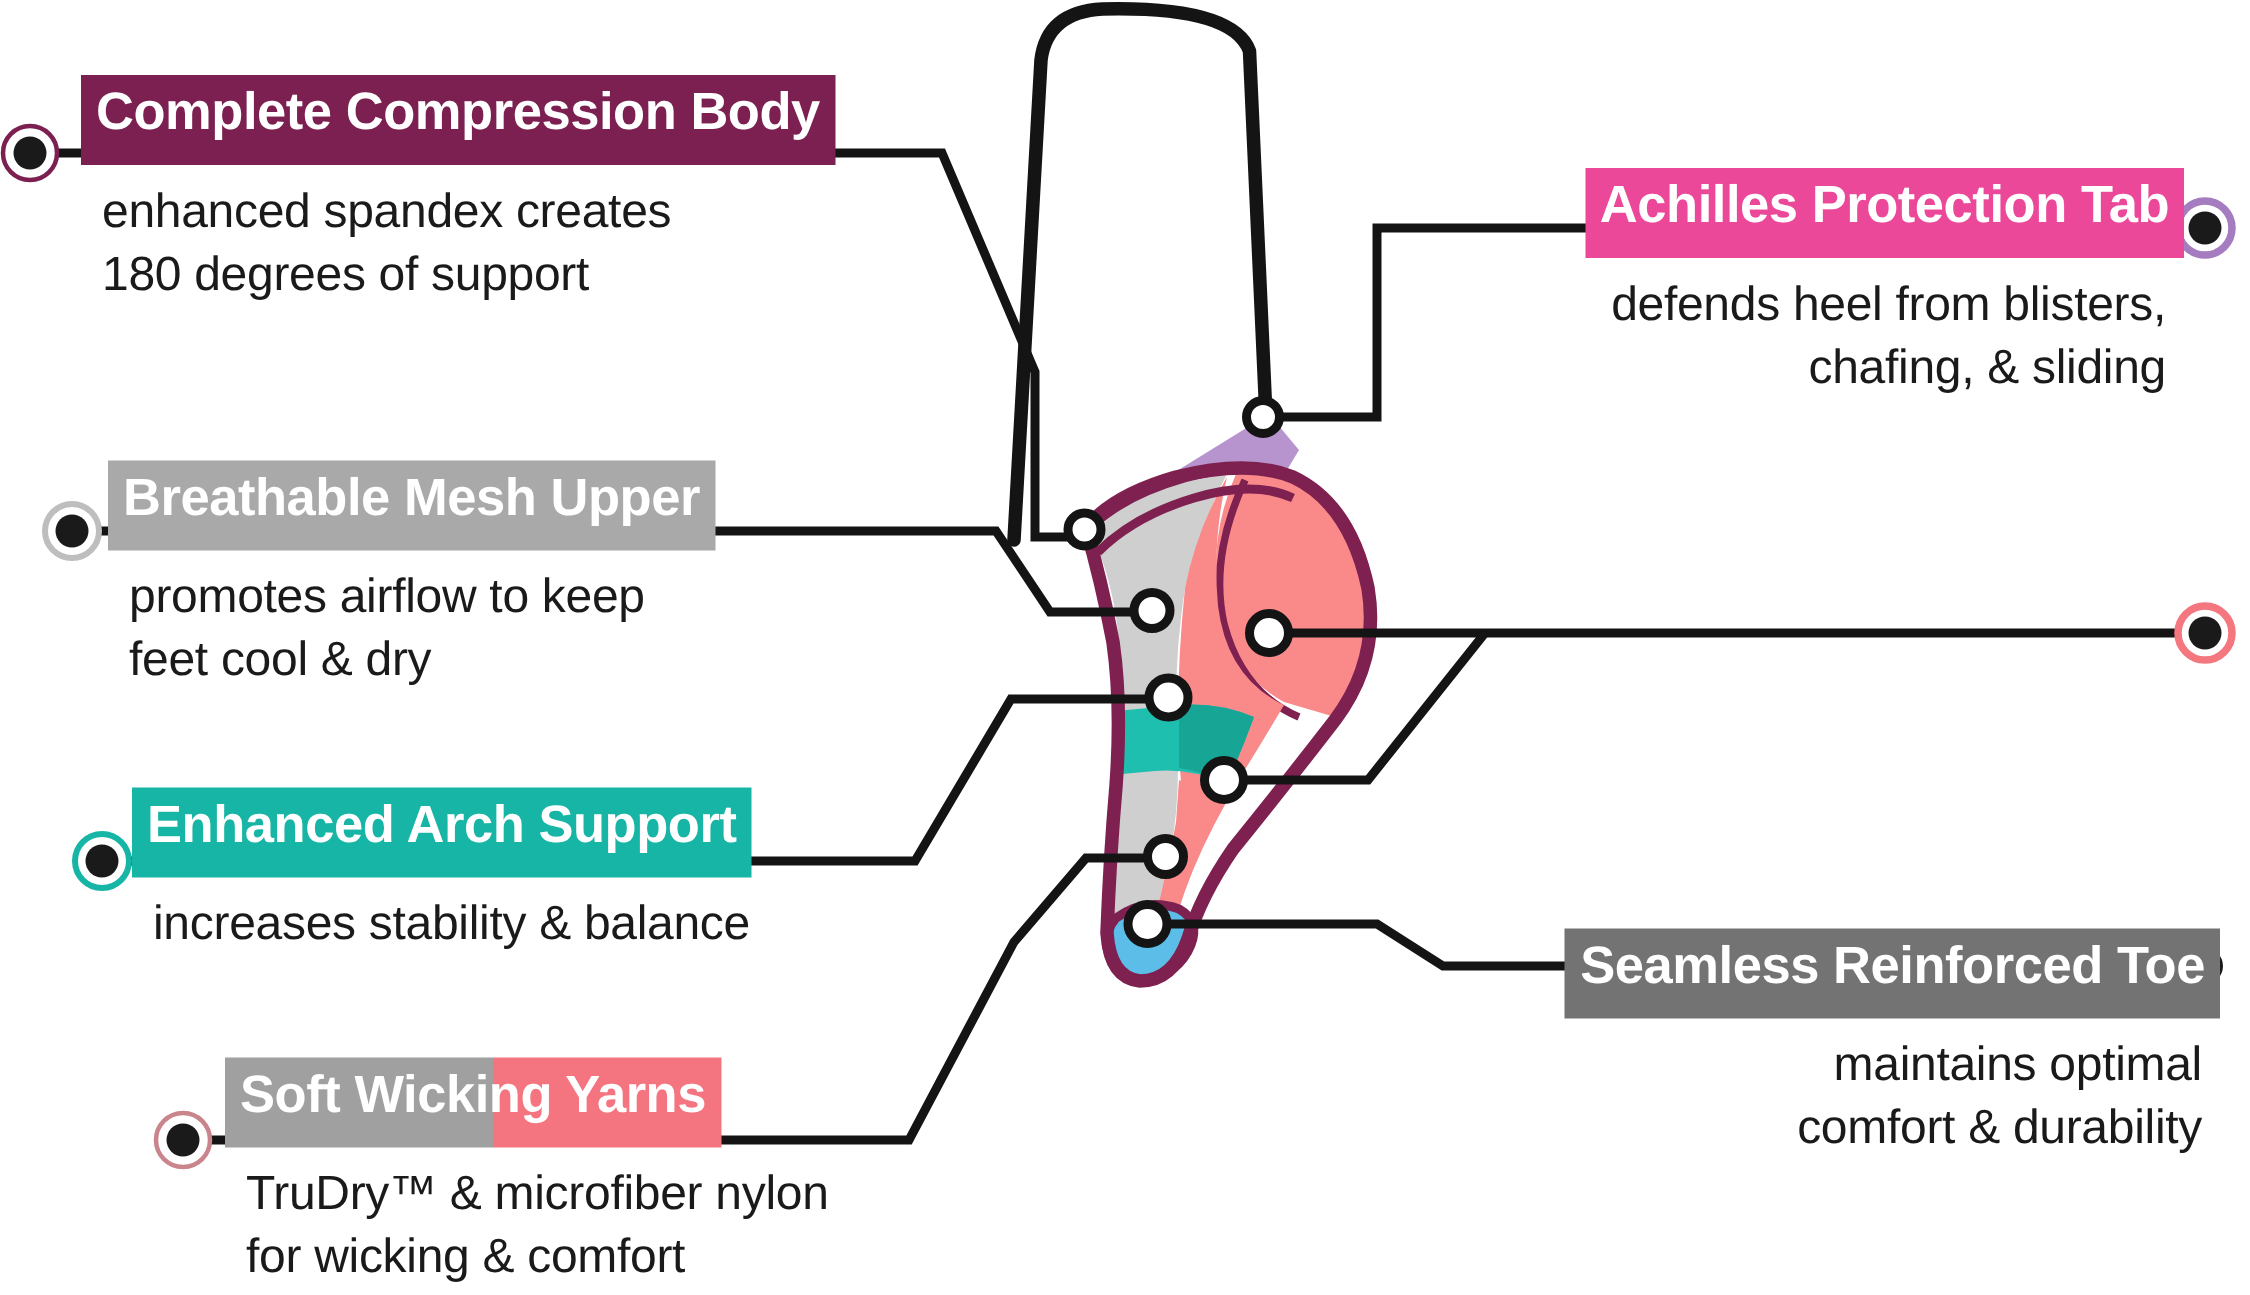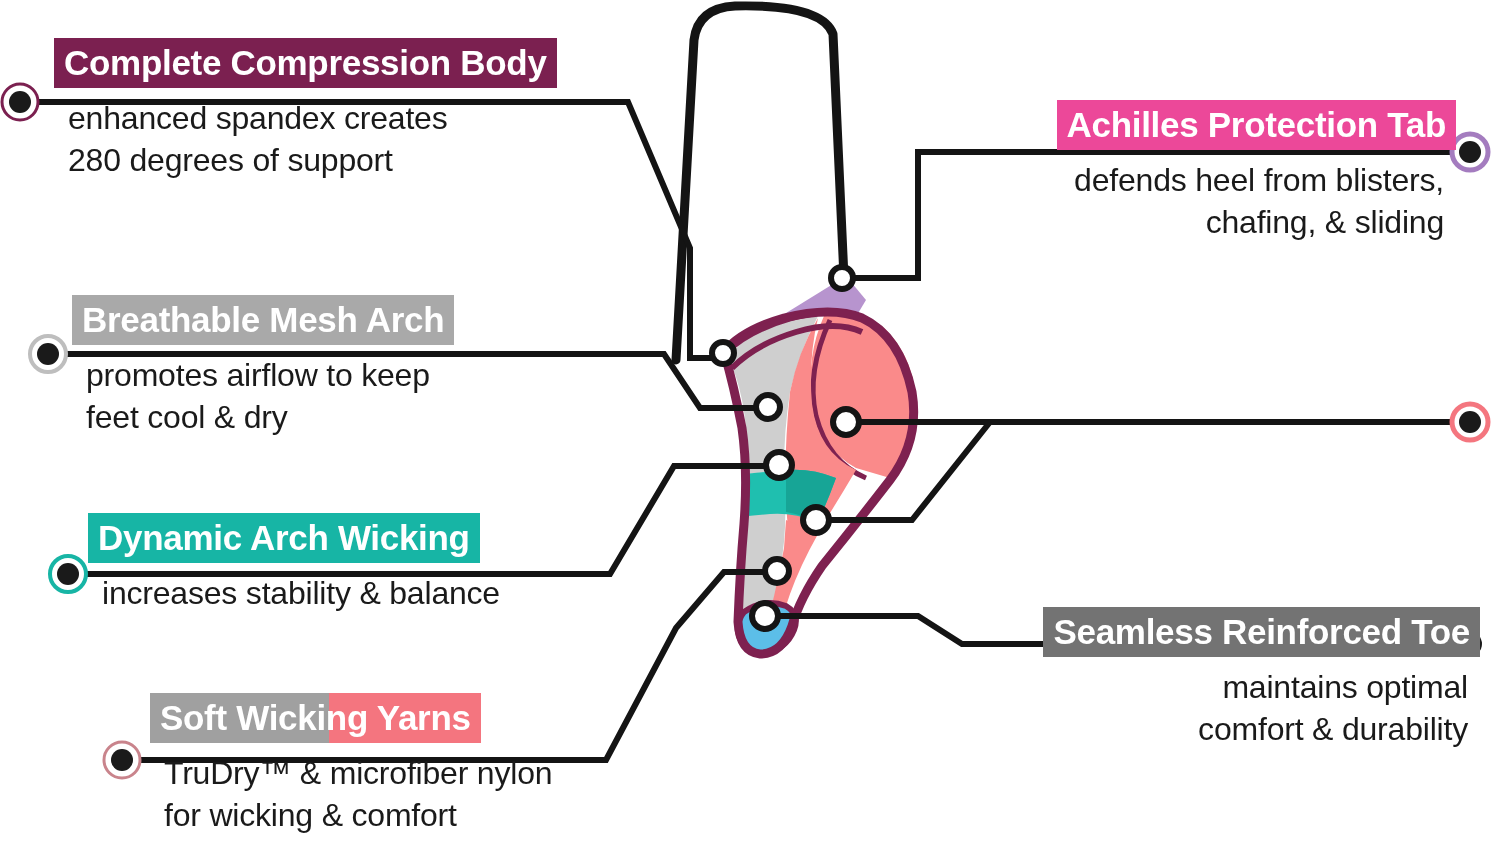--- a/index.html
+++ b/index.html
@@ -20,22 +20,23 @@
   .callout.left{text-align:left;}
   .callout.right{text-align:right;}
 
   .tag{
     display:inline-block;
     font-weight:bold;
     color:#ffffff;
     line-height:1.0;
     letter-spacing:-0.3px;
     white-space:nowrap;
-    padding:7px 10px 8px 10px;
+    padding:7px 10px 18px 10px;
     font-size:35px;
+    margin-top:12px;
     -webkit-font-smoothing:antialiased;
   }
   .tag.split{
     background-image:linear-gradient(to right,var(--c1) 0 54%,var(--c2) 54% 100%);
   }
 
   .desc{
     color:#1a1a1a;
     font-size:32px;
     line-height:1.30;
@@ -208,31 +209,31 @@
     </g>
 
     <g>
       <circle cx="1470" cy="644" r="12" fill="#1a1a1a"></circle>
     </g>
   </svg>
 
   <div class="callout left" id="c-compression">
     <div class="tag" style="background:#7B2050">Complete Compression Body</div>
     <div class="desc">enhanced spandex creates
-280 degrees of support</div>
+180 degrees of support</div>
   </div>
 
   <div class="callout left" id="c-mesh">
-    <div class="tag" style="background:#A9A9A9">Breathable Mesh Arch</div>
+    <div class="tag" style="background:#A9A9A9">Breathable Mesh Upper</div>
     <div class="desc">promotes airflow to keep
 feet cool &amp; dry</div>
   </div>
 
   <div class="callout left" id="c-arch">
-    <div class="tag" style="background:#17B5A5">Dynamic Arch Wicking</div>
+    <div class="tag" style="background:#17B5A5">Enhanced Arch Support</div>
     <div class="desc">increases stability &amp; balance</div>
   </div>
 
   <div class="callout left" id="c-yarns">
     <div class="tag split" style="--c1:#A0A0A0;--c2:#F4757F">Soft Wicking Yarns</div>
     <div class="desc">TruDry™ &amp; microfiber nylon
 for wicking &amp; comfort</div>
   </div>
 
   <div class="callout right" id="c-achilles">

